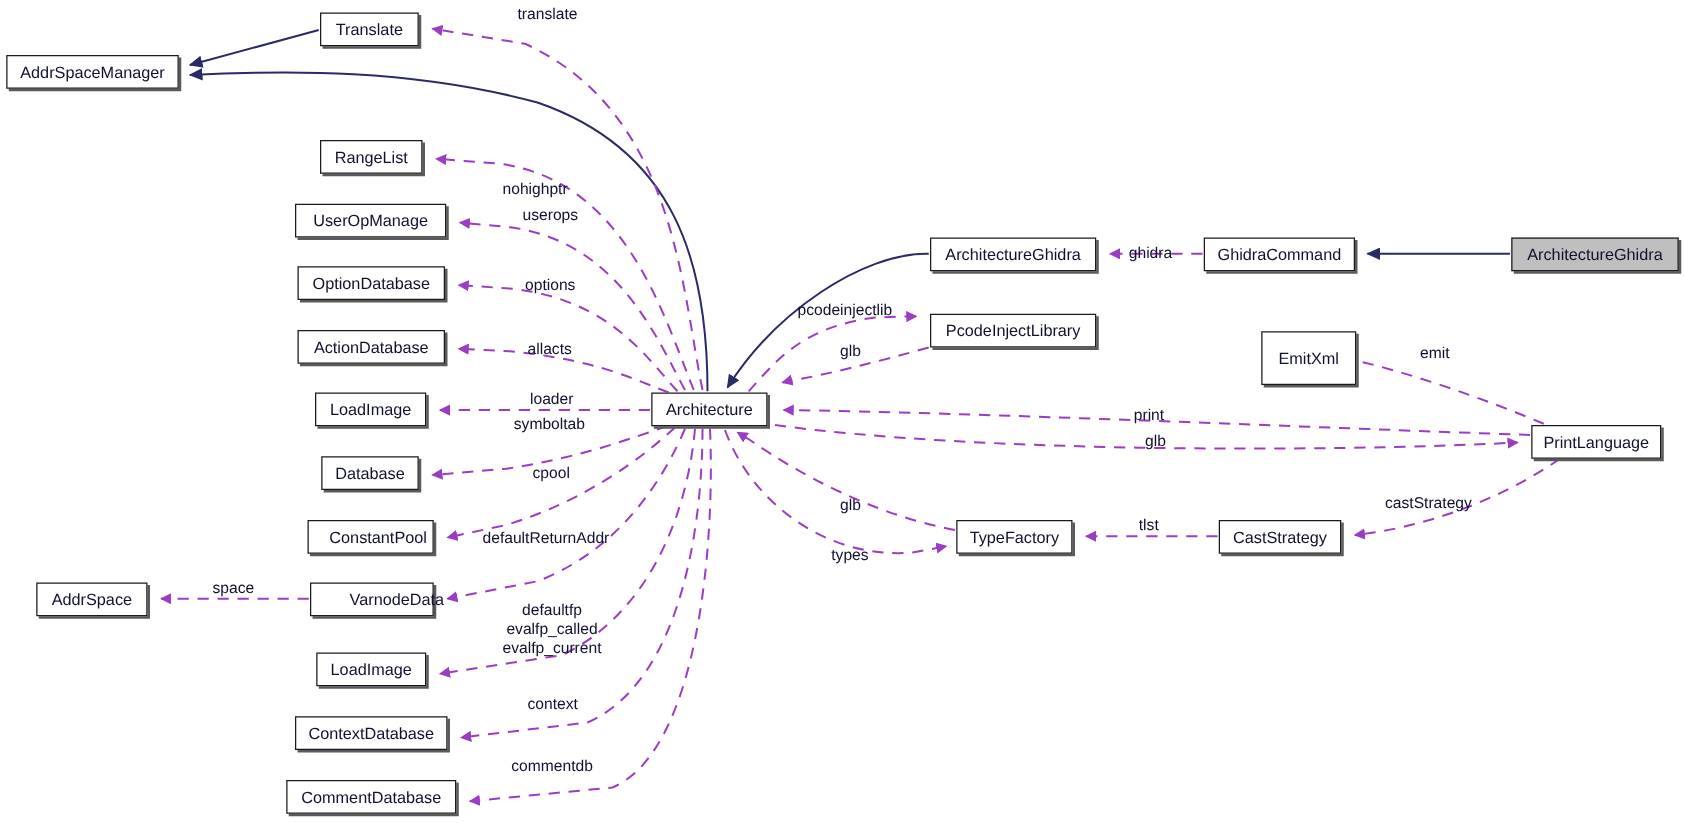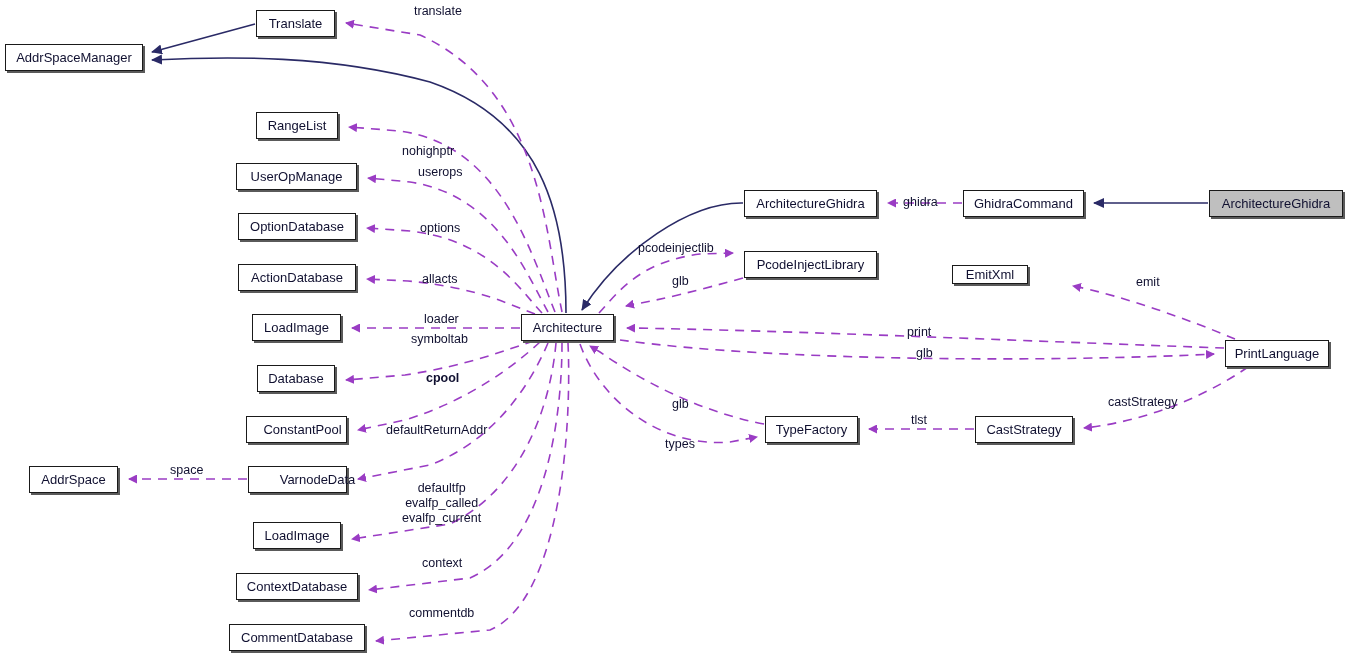--- a/index.html
+++ b/index.html
@@ -79,33 +79,33 @@
   <div class="node" style="left:29px;top:466px;width:89px;height:27px;">AddrSpace</div>
   <div class="node" style="left:248px;top:466px;width:99px;height:27px;padding-left:40px;">VarnodeData</div>
   <div class="node" style="left:253px;top:522px;width:88px;height:27px;">LoadImage</div>
   <div class="node" style="left:236px;top:573px;width:122px;height:27px;">ContextDatabase</div>
   <div class="node" style="left:229px;top:624px;width:136px;height:27px;">CommentDatabase</div>
   <div class="node" style="left:521px;top:314px;width:93px;height:27px;">Architecture</div>
   <div class="node" style="left:744px;top:251px;width:133px;height:27px;">PcodeInjectLibrary</div>
   <div class="node" style="left:744px;top:190px;width:133px;height:27px;">ArchitectureGhidra</div>
   <div class="node" style="left:963px;top:190px;width:121px;height:27px;">GhidraCommand</div>
   <div class="node highlight" style="left:1209px;top:190px;width:134px;height:27px;">ArchitectureGhidra</div>
-  <div class="node" style="left:952px;top:265px;width:76px;height:19px;">EmitXml</div>
+  <div class="node" style="left:1009px;top:265px;width:76px;height:43px;">EmitXml</div>
   <div class="node" style="left:1225px;top:340px;width:104px;height:27px;">PrintLanguage</div>
   <div class="node" style="left:765px;top:416px;width:93px;height:27px;">TypeFactory</div>
   <div class="node" style="left:975px;top:416px;width:98px;height:27px;">CastStrategy</div>
 
   <div class="elabel" style="left:414px;top:4px;">translate</div>
   <div class="elabel" style="left:402px;top:108px;margin-top:36px;">nohighptr</div>
   <div class="elabel" style="left:418px;top:165px;">userops</div>
   <div class="elabel" style="left:420px;top:221px;">options</div>
   <div class="elabel" style="left:422px;top:272px;">allacts</div>
   <div class="elabel" style="left:424px;top:312px;">loader</div>
   <div class="elabel" style="left:411px;top:332px;">symboltab</div>
-  <div class="elabel" style="left:426px;top:371px;font-weight:bold;">cpool</div>
+  <div class="elabel" style="left:426px;top:371px;">cpool</div>
   <div class="elabel" style="left:386px;top:423px;">defaultReturnAddr</div>
   <div class="elabel" style="left:170px;top:463px;">space</div>
   <div class="elabel multi" style="left:402px;top:481px;white-space:pre;">defaultfp
 evalfp_called
 evalfp_current</div>
   <div class="elabel" style="left:422px;top:556px;">context</div>
   <div class="elabel" style="left:409px;top:606px;">commentdb</div>
   <div class="elabel" style="left:638px;top:241px;">pcodeinjectlib</div>
   <div class="elabel" style="left:672px;top:274px;">glb</div>
   <div class="elabel" style="left:903px;top:195px;">ghidra</div>

